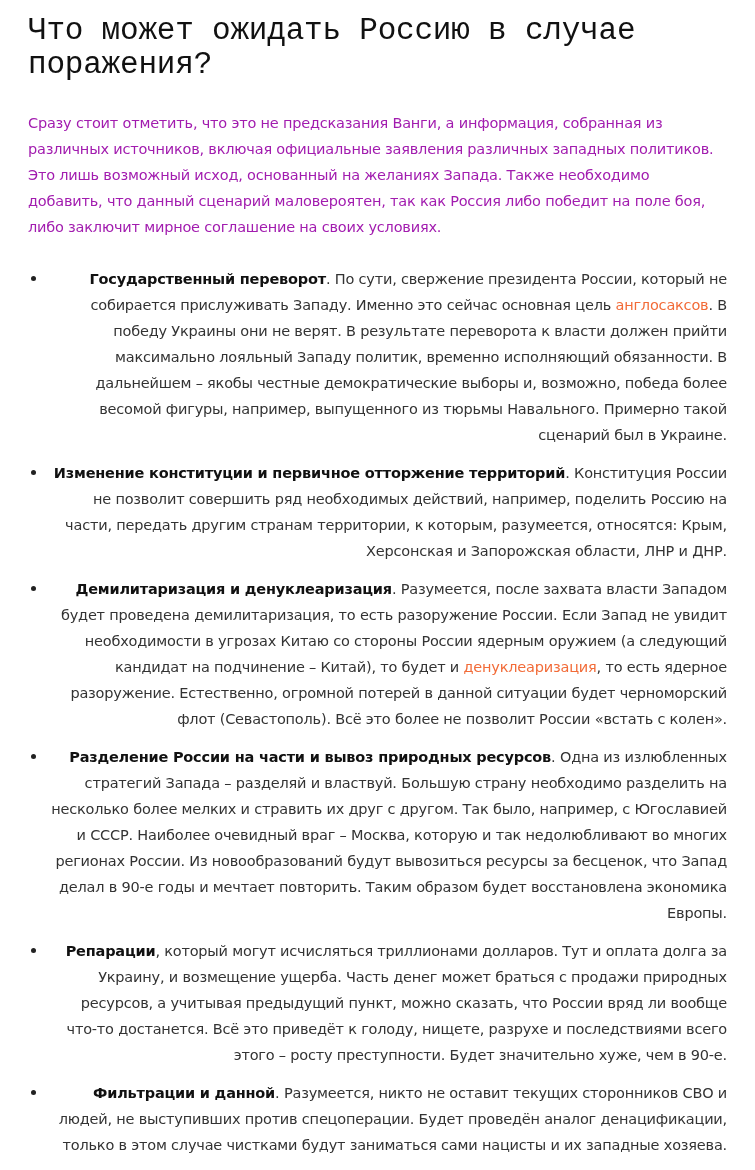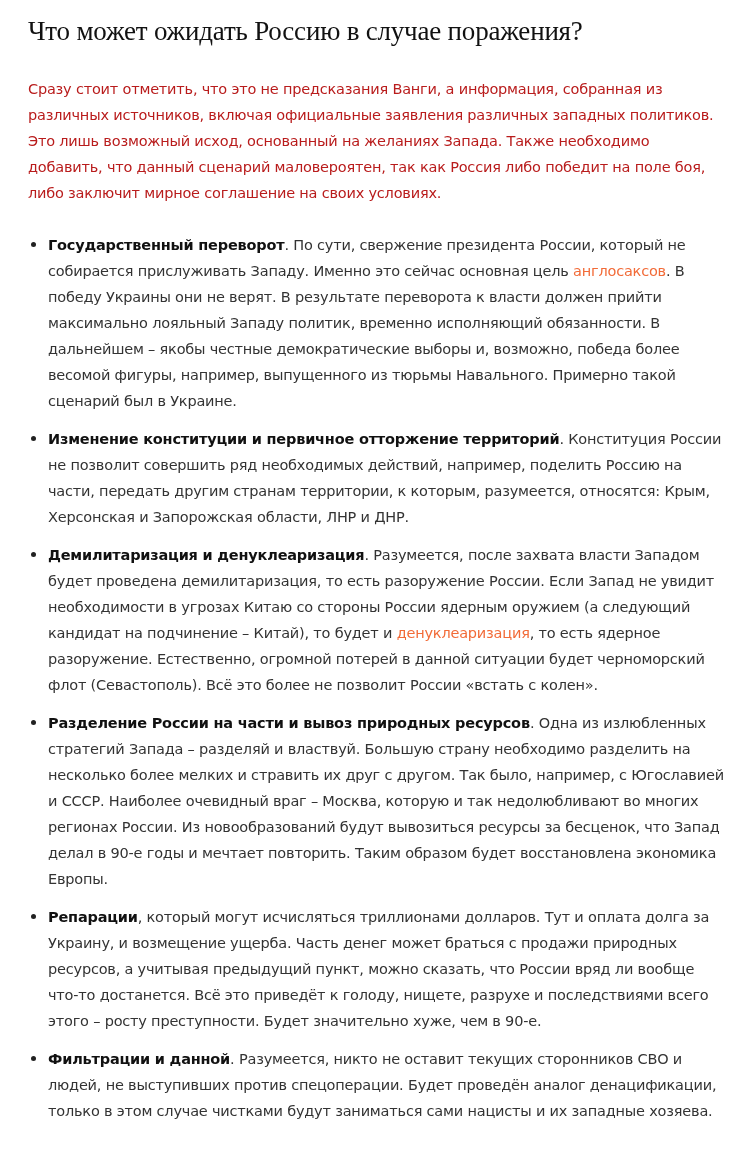--- a/index.html
+++ b/index.html
@@ -3,48 +3,49 @@
 <meta charset="utf-8">
 <style>
   html, body { margin: 0; padding: 0; background: #ffffff; }
   body {
     width: 755px; height: 1170px; overflow: hidden;
     color: #222222;
     font-family: "DejaVu Sans", sans-serif;
   }
   .article { padding: 0 28px 0 28px; }
   h2 {
-    font-family: Liberation Serif, serif;
+    font-family: Liberation Mono, monospace;
     font-weight: 400;
-    font-size: 27px;
+    font-size: 31px;
     line-height: 34px;
     color: #111111;
     margin: 14px 0 0 0;
     letter-spacing: -0.2px;
   }
   p.intro {
     margin: 28px 0 0 0;
     font-size: 14.5px;
     line-height: 26px;
-    color: #b91c1c;
+    color: #a21caf;
     letter-spacing: -0.2px;
   }
   ul {
     list-style: none;
     margin: 26px 0 0 0;
     padding: 0;
   }
   li {
     position: relative;
     padding-left: 20px;
     font-size: 14.5px;
     line-height: 26px;
     color: #333333;
     margin-bottom: 12px;
     letter-spacing: -0.2px;
+    text-align: right;
   }
   li .bullet {
     position: absolute; left: 3px; top: 10px;
     width: 5px; height: 5px; border-radius: 50%;
     background: #222222;
   }
   li b { color: #111111; font-weight: 700; }
   a.link { color: #f26b38; text-decoration: none; }
 </style>
 </head>

